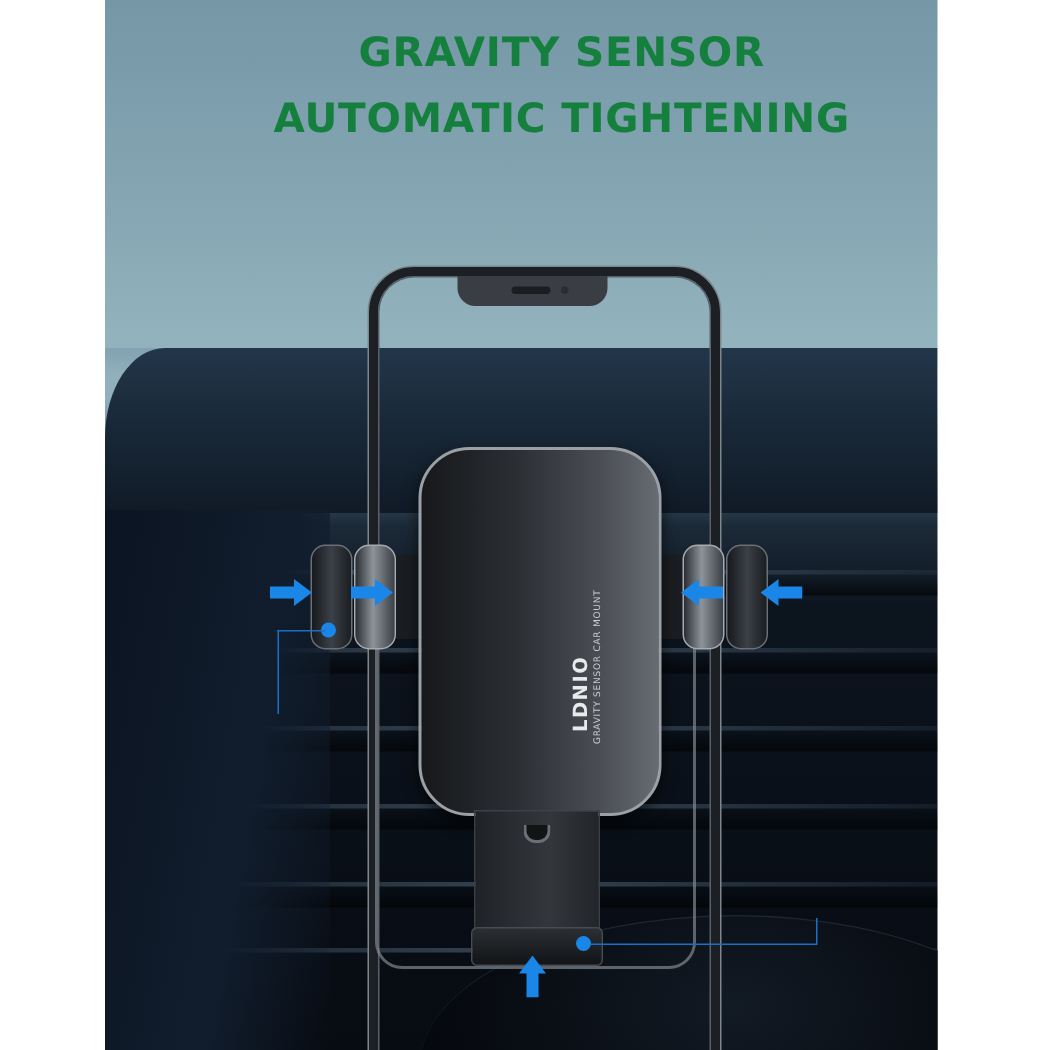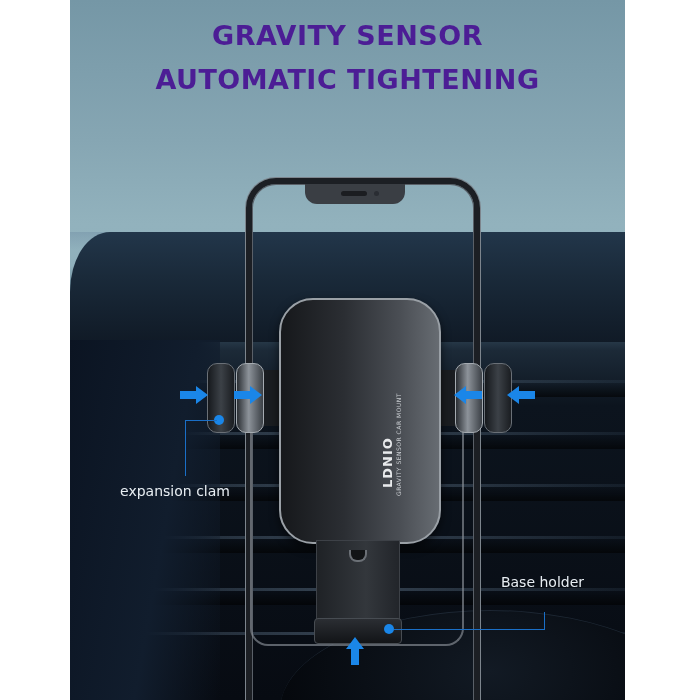--- a/index.html
+++ b/index.html
@@ -26,23 +26,24 @@
     .left-pillar {
       position: absolute; left: 0; top: 340px; width: 150px; height: 360px;
       background: linear-gradient(100deg, #0b1422 0%, #111d2d 60%, rgba(10,16,26,0) 100%);
     }
     .bottom-arc {
       position: absolute; left: 210px; top: 610px; width: 420px; height: 200px; border-radius: 50%;
       background: radial-gradient(ellipse at 50% 30%, #121a24 0%, #05080d 70%);
       border-top: 1px solid #1d2733;
     }
     .headline {
-      position: absolute; left: 70px; width: 555px; text-align: center; color: #4c1d95;
+      position: absolute; left: 70px; width: 555px; text-align: center; color: #15803d;
       font-family: "DejaVu Sans", sans-serif; font-weight: bold; letter-spacing: 0.5px;
       font-size: 27px;
+      padding-left: 27px;
     }
     .headline.l1 { top: 20px; }
     .headline.l2 { top: 64px; }
     
     .phone {
       position: absolute; left: 246px; top: 178px; width: 222px; height: 560px;
       border: 6px solid #1c1f24; border-radius: 30px;
       box-shadow: inset 0 0 0 1px #5a6068, 0 0 0 1px #7d858d;
     }
     .notch {
@@ -172,21 +173,19 @@
 <div class="arrow" style="left:346px;top:637px;width:18px;height:28px">
   <svg width="18" height="28" viewBox="0 0 18 28">
       <path d="M5 28V12H0L9 0l9 12h-5v16z" fill="#1a86e8"></path>
     </svg>
 </div>
 
 <div class="dot" style="left:214px;top:415px"></div>
 <div class="leader" style="left:185px;top:420px;width:32px;height:1px"></div>
 <div class="leader" style="left:185px;top:420px;width:1px;height:56px"></div>
 <div class="callout" style="left:110px;top:482px;width:130px">
-  <div>expansion clam</div>
 </div>
 
 <div class="dot" style="left:384px;top:624px"></div>
 <div class="leader" style="left:394px;top:629px;width:150px;height:1px"></div>
 <div class="leader" style="left:544px;top:612px;width:1px;height:18px"></div>
 <div class="callout" style="left:480px;top:573px;width:125px">
-  <div>Base holder</div>
 </div>
 
 </body></html>

